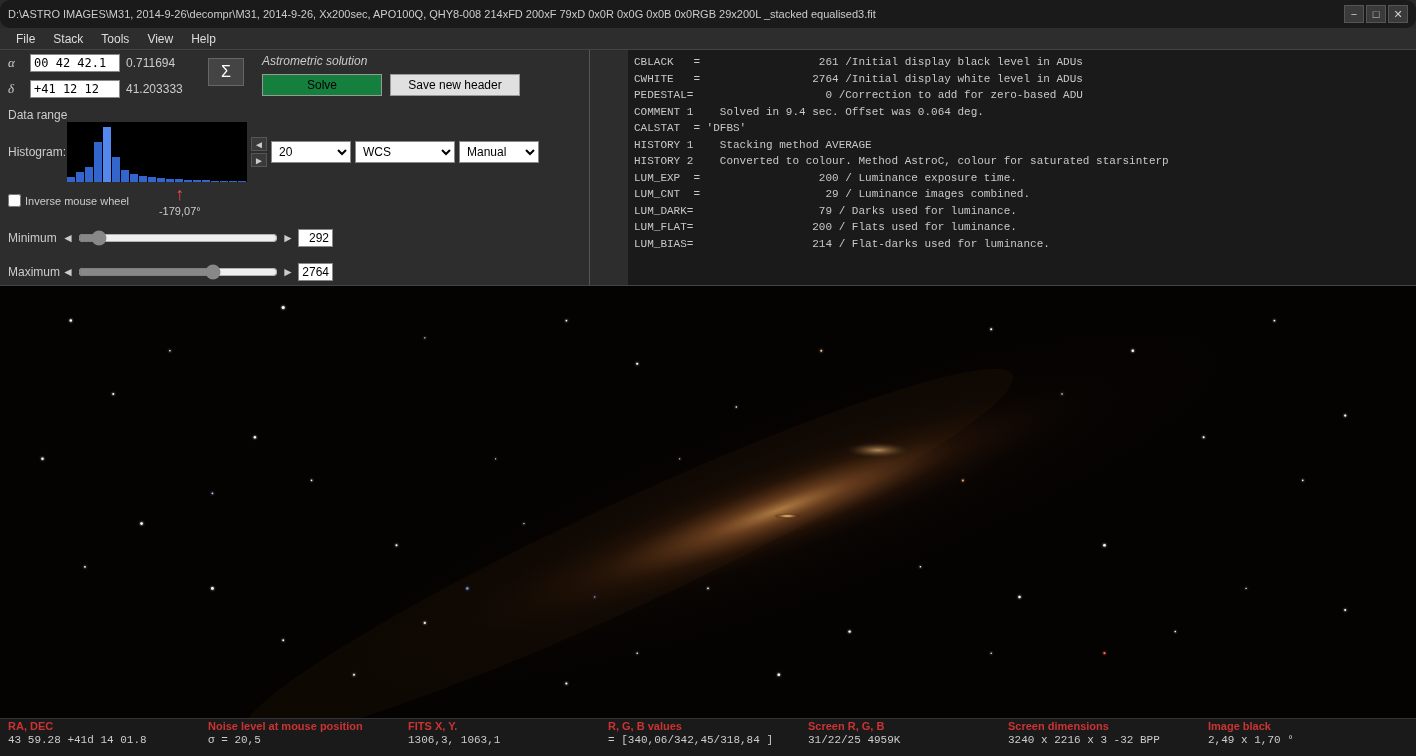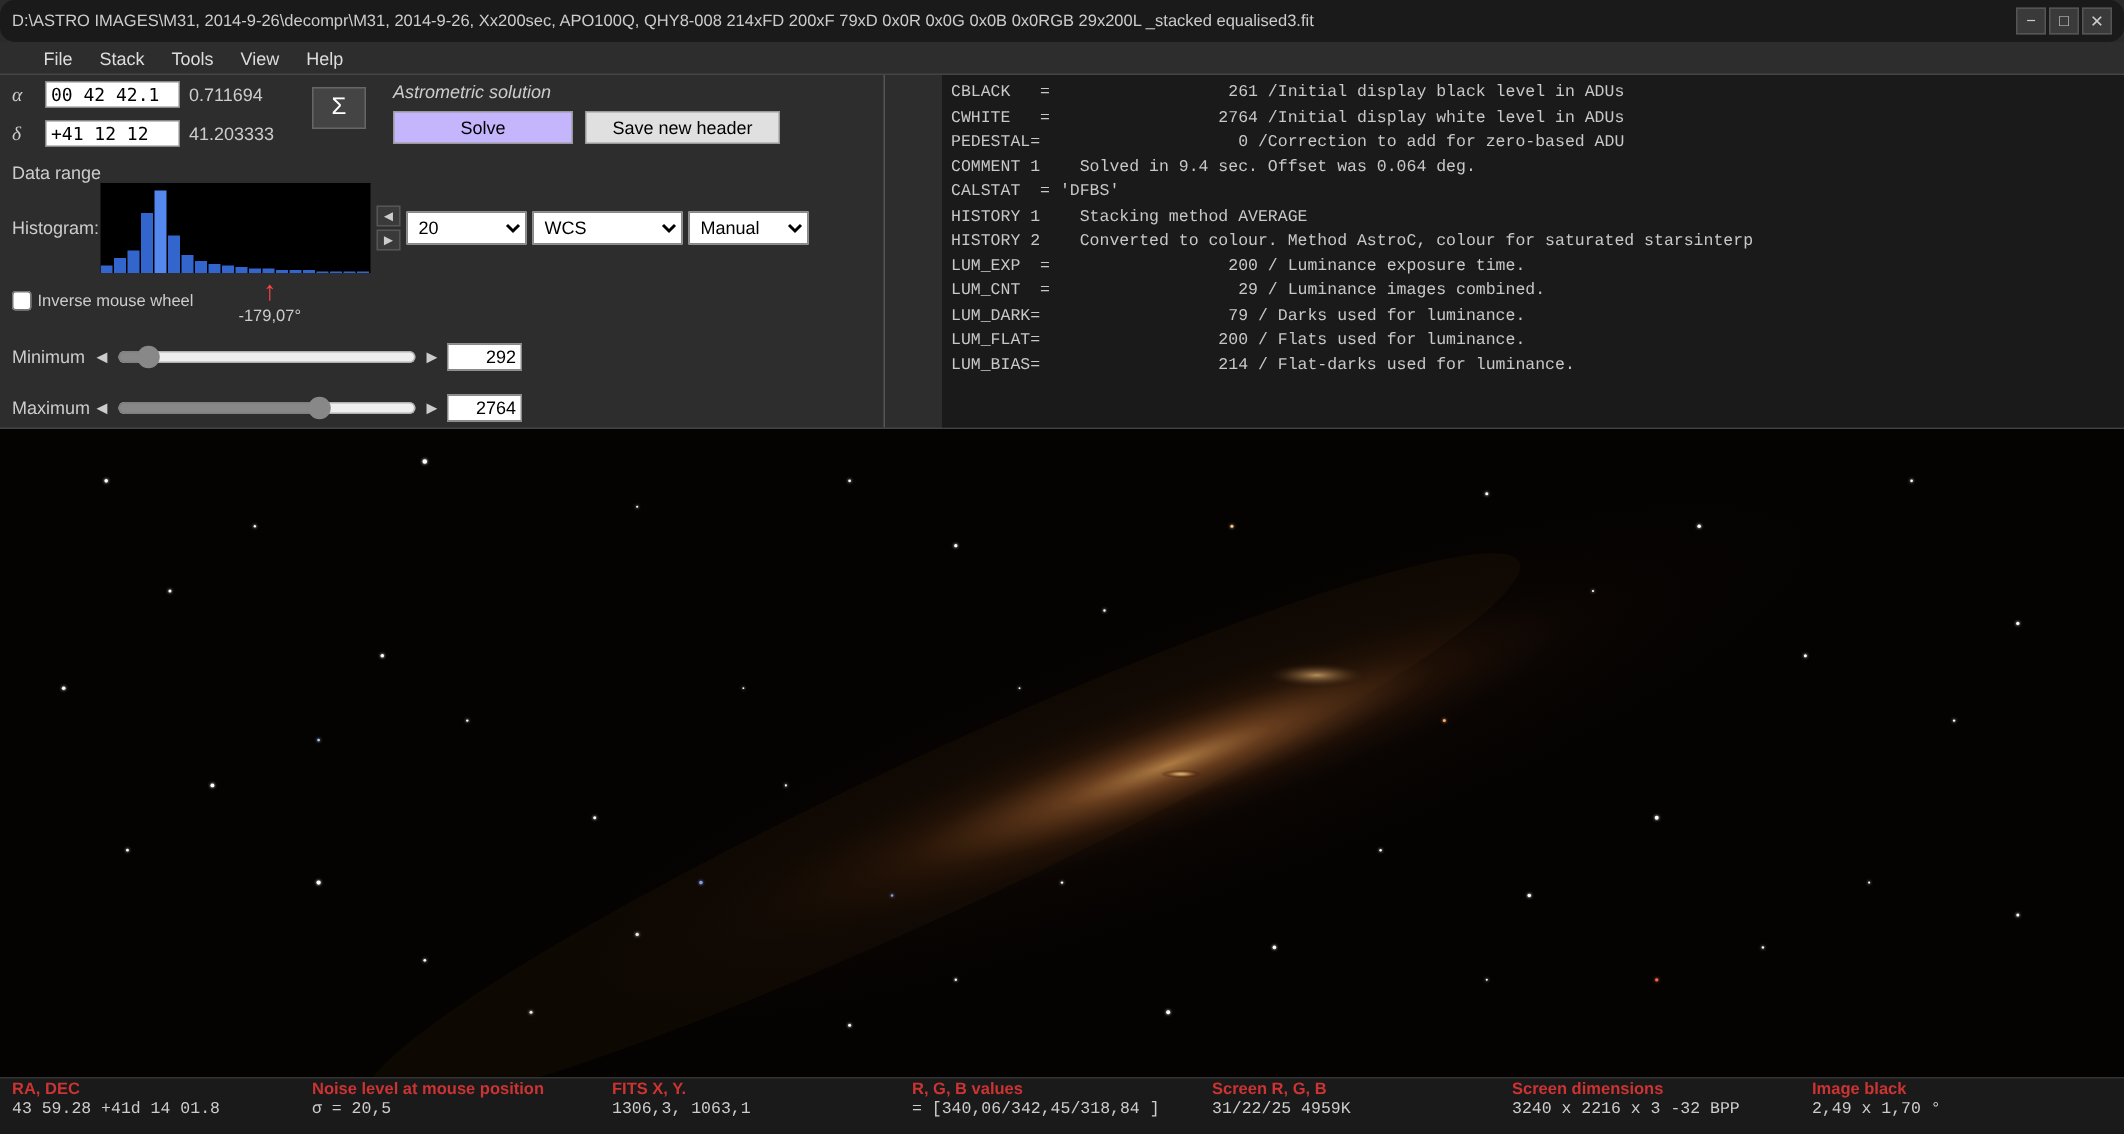--- a/index.html
+++ b/index.html
@@ -49,21 +49,21 @@
       align-items: center;
       justify-content: center;
     }
 
     
     #menu-bar {
       background: #2d2d2d;
       display: flex;
       align-items: center;
       height: 22px;
-      padding: 0 21px;
+      padding: 0 8px;
       border-bottom: 1px solid #444;
       flex-shrink: 0;
       gap: 2px;
     }
     .menu-item {
       padding: 2px 8px;
       font-size: 12px;
       color: #ddd;
       cursor: pointer;
       border-radius: 2px;
@@ -107,21 +107,21 @@
       align-items: center;
       justify-content: center;
     }
     .astrometric-label {
       font-size: 12px;
       color: #ccc;
       margin-bottom: 2px;
       font-style: italic;
     }
     .solve-btn {
-      background: #c4b5fd;
+      background: #15803d;
       border: 1px solid #999;
       color: #000;
       padding: 3px 20px;
       font-size: 12px;
       cursor: pointer;
       width: 120px;
     }
 
     .save-header-btn {
       background: #e0e0e0;
@@ -198,21 +198,21 @@
     }
     .minmax-slider {
       width: 200px;
       accent-color: #888;
       cursor: pointer;
     }
     .minmax-val {
       background: #fff;
       color: #000;
       border: 1px solid #888;
-      width: 50px;
+      width: 35px;
       padding: 1px 3px;
       font-size: 12px;
       text-align: right;
     }
     .dropdown-select {
       background: #fff;
       color: #000;
       border: 1px solid #888;
       padding: 1px 3px;
       font-size: 12px;

